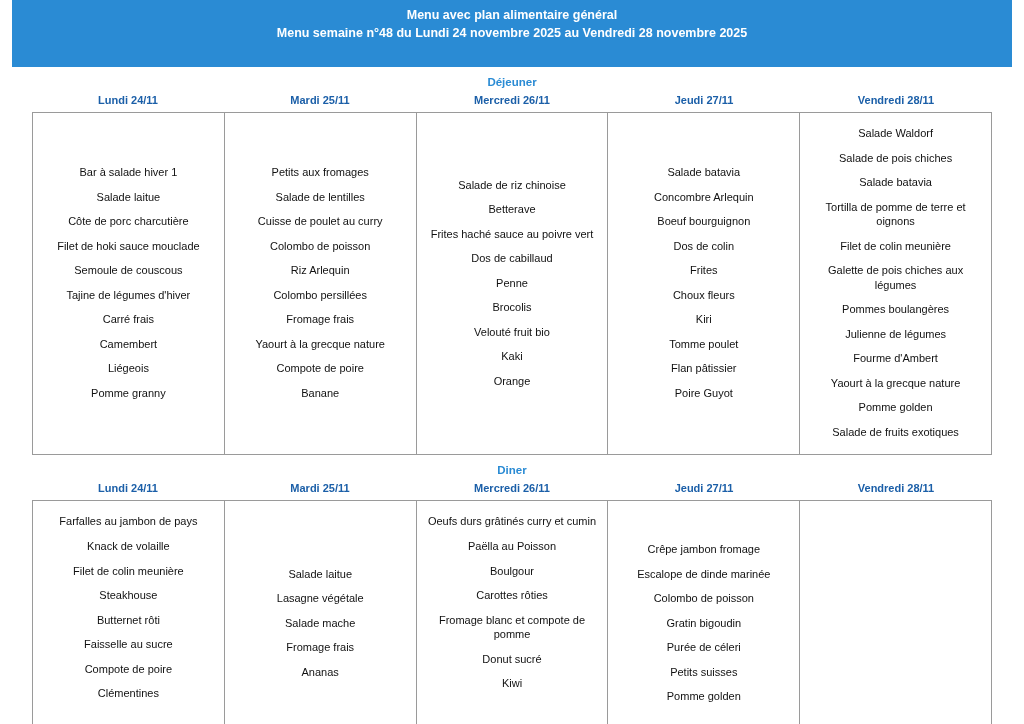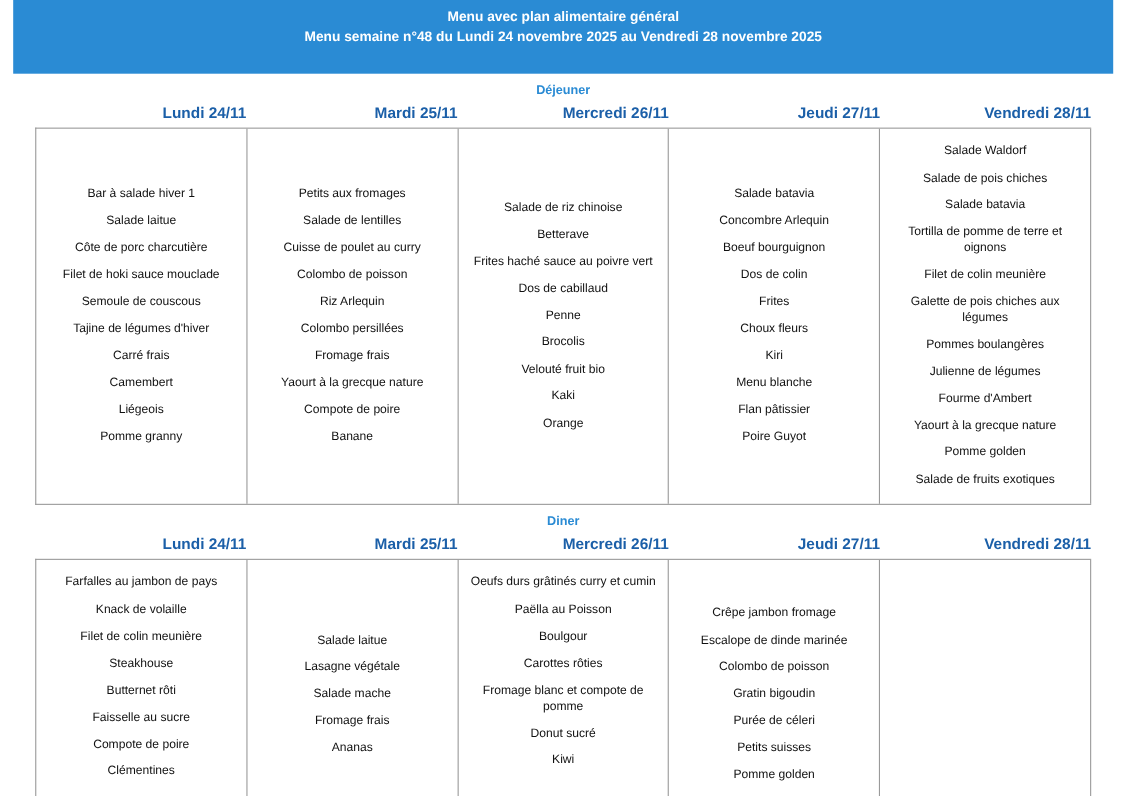--- a/index.html
+++ b/index.html
@@ -40,24 +40,24 @@
     font-weight: bold;
     font-size: 11.5px;
     padding: 9px 0 6px 0;
   }
   .day-head-row {
     display: flex;
     width: 100%;
   }
   .day-head {
     flex: 1 1 0;
-    text-align: right;
+    text-align: center;
     color: #1b5fa8;
     font-weight: bold;
-    font-size: 14px;
+    font-size: 11px;
     padding-bottom: 6px;
   }
   .grid {
     display: flex;
     width: 100%;
     border: 1px solid #9a9a9a;
     border-right: none;
   }
   .col {
     flex: 1 1 0;
@@ -141,21 +141,21 @@
       </div>
 
       <div class="col center-v">
         <div class="dish">Salade batavia</div>
         <div class="dish">Concombre Arlequin</div>
         <div class="dish">Boeuf bourguignon</div>
         <div class="dish">Dos de colin</div>
         <div class="dish">Frites</div>
         <div class="dish">Choux fleurs</div>
         <div class="dish">Kiri</div>
-        <div class="dish">Menu blanche</div>
+        <div class="dish">Tomme poulet</div>
         <div class="dish">Flan pâtissier</div>
         <div class="dish">Poire Guyot</div>
       </div>
 
       <div class="col">
         <div class="dish">Salade Waldorf</div>
         <div class="dish">Salade de pois chiches</div>
         <div class="dish">Salade batavia</div>
         <div class="dish">Tortilla de pomme de terre et oignons</div>
         <div class="dish">Filet de colin meunière</div>

